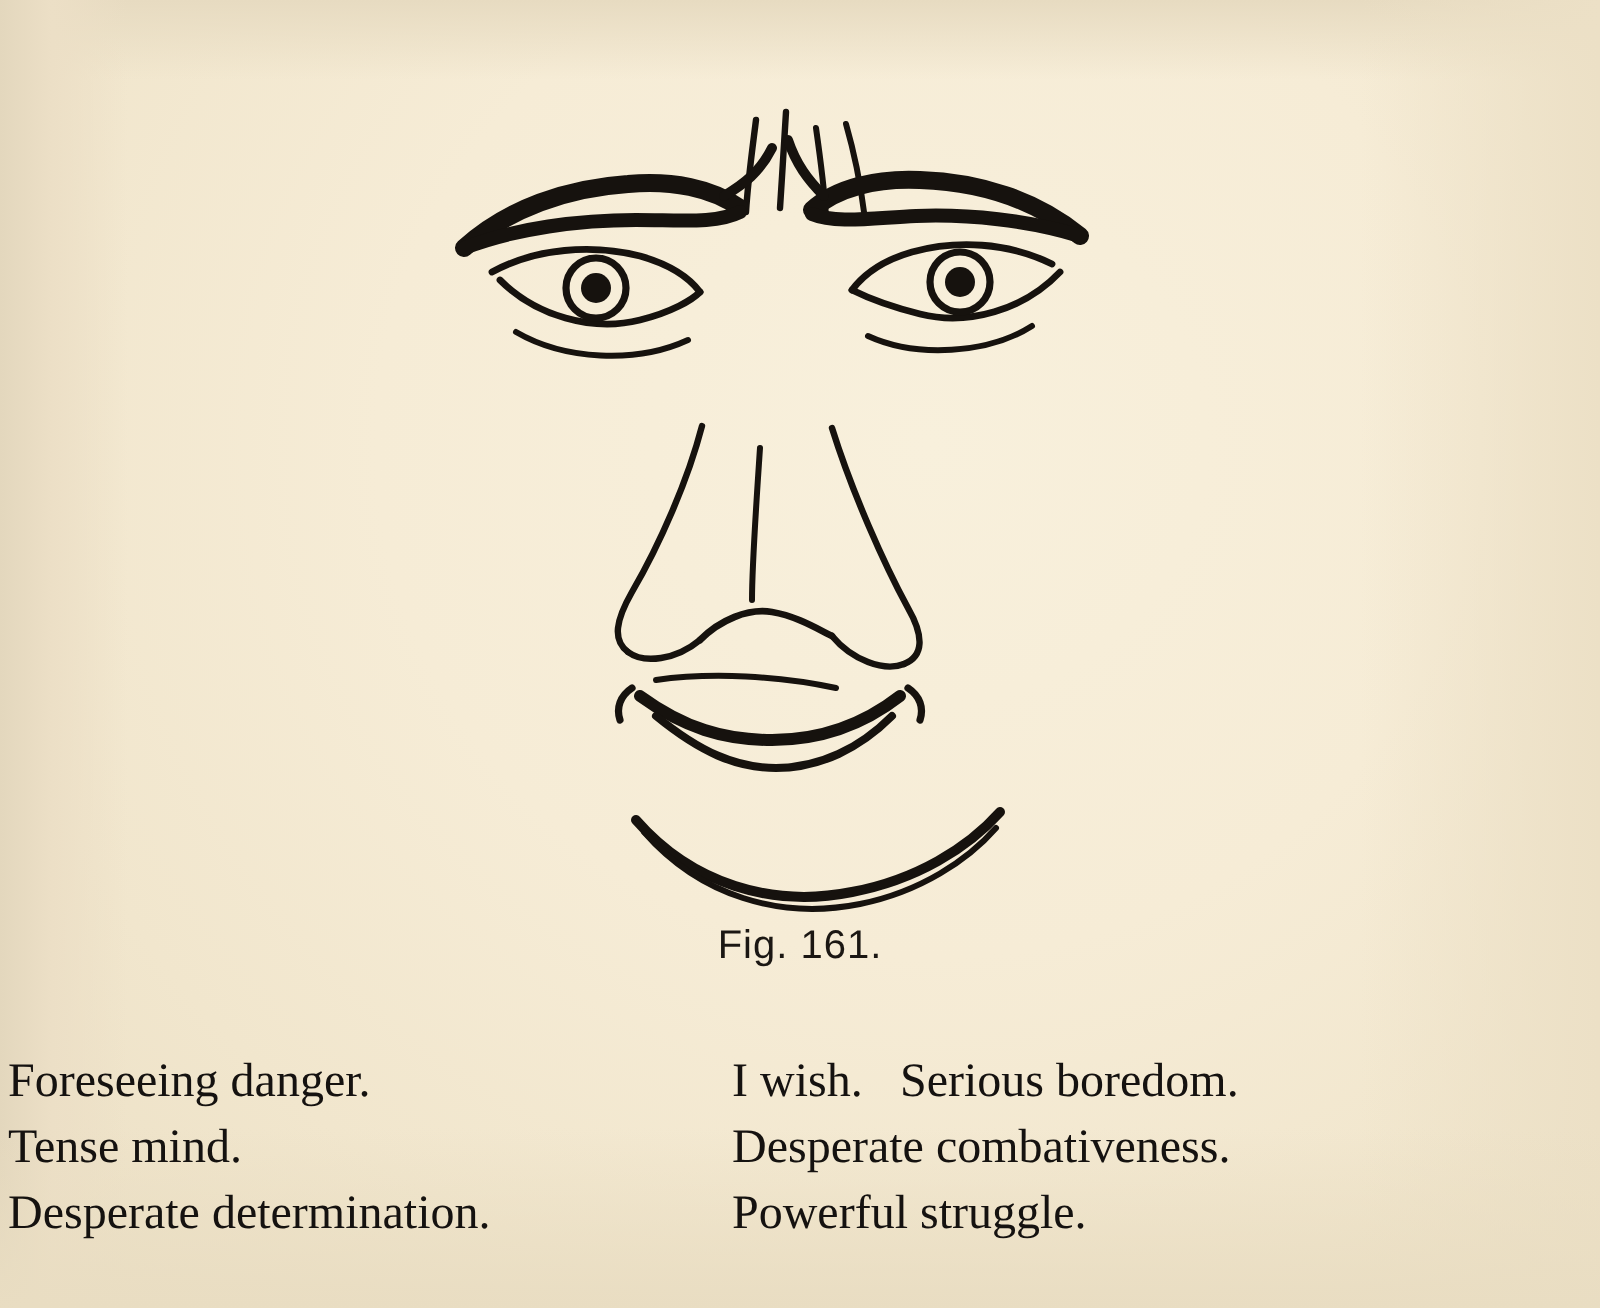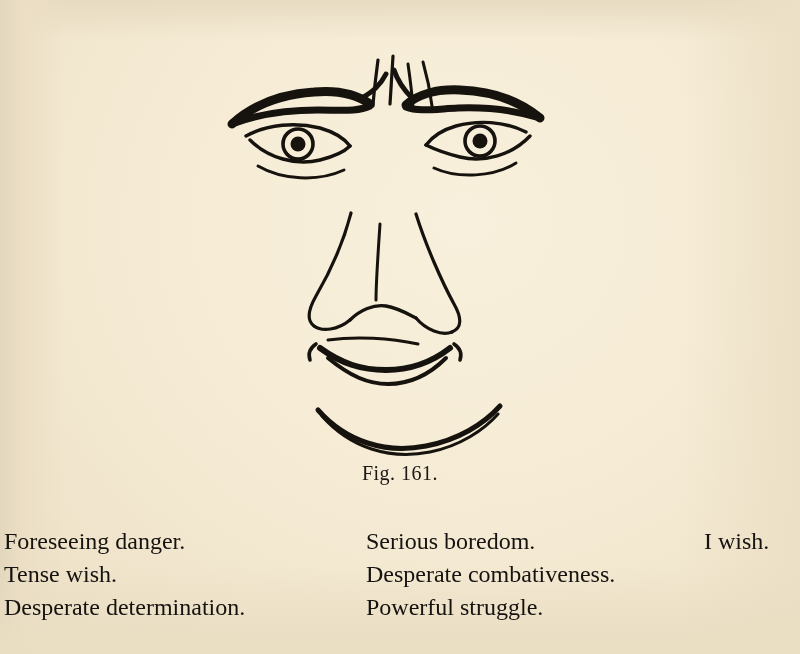--- a/index.html
+++ b/index.html
@@ -63,21 +63,21 @@
     width: 400px;
     height: 440px;
   }
 
   #figure-caption {
     position: absolute;
     top: 462px;
     left: 0;
     width: 800px;
     text-align: center;
-    font-family: Liberation Serif, serif;
+    font-family: Liberation Sans, sans-serif;
     font-size: 20px;
     color: #1b1713;
     letter-spacing: 0.5px;
   }
 
   #caption-table {
     position: absolute;
     left: 4px;
     top: 528px;
     width: 784px;
@@ -163,26 +163,26 @@
       </g>
     </svg>
   </div>
 
   <div id="figure-caption">Fig. 161.</div>
 
   <div id="caption-table">
 
     <div class="cap-row">
       <div class="cap-col c1">Foreseeing danger.</div>
+      <div class="cap-col c3">I wish.</div>
       <div class="cap-col c2">Serious boredom.</div>
-      <div class="cap-col c3">I wish.</div>
     </div>
 
     <div class="cap-row">
-      <div class="cap-col c1">Tense wish.</div>
+      <div class="cap-col c1">Tense mind.</div>
       <div class="cap-col c2">Desperate combativeness.</div>
     </div>
 
     <div class="cap-row">
       <div class="cap-col c1">Desperate determination.</div>
       <div class="cap-col c2">Powerful struggle.</div>
       <div class="cap-col c3"></div>
     </div>
 
   </div>

